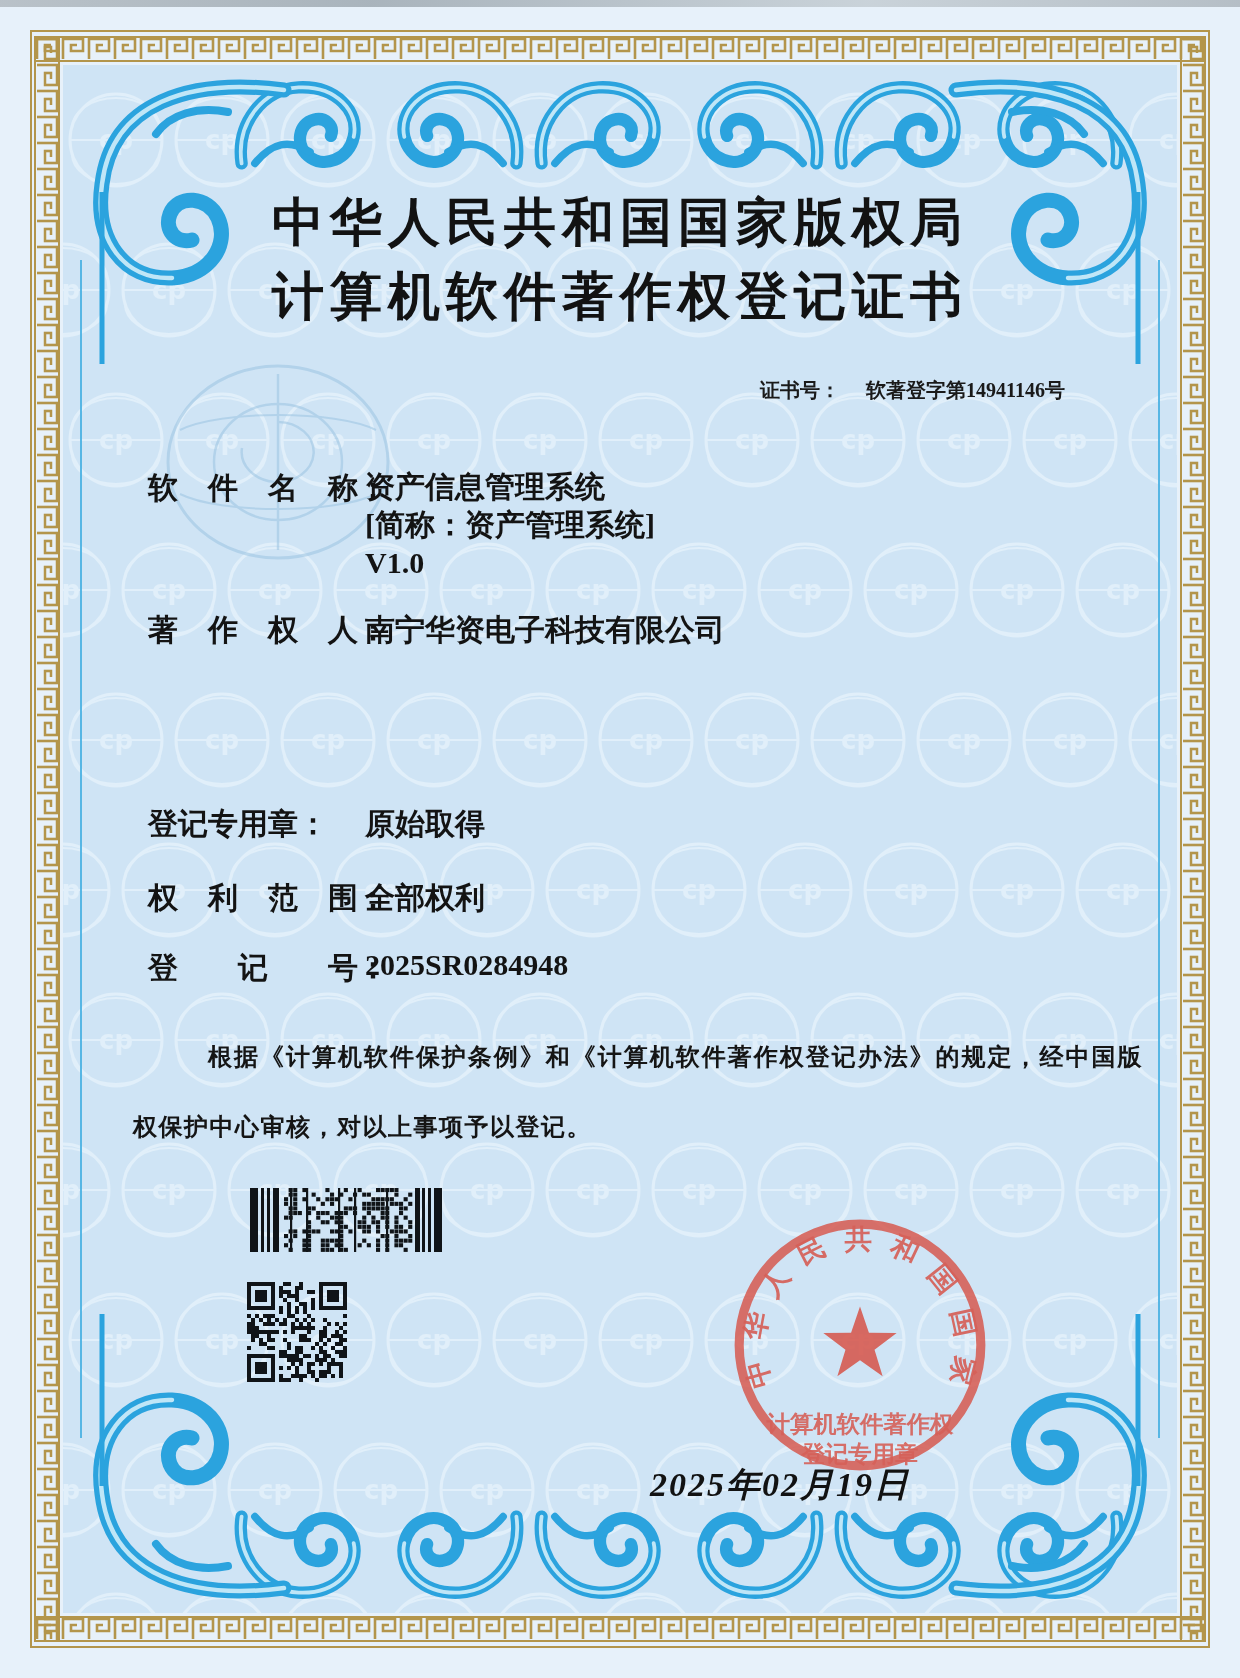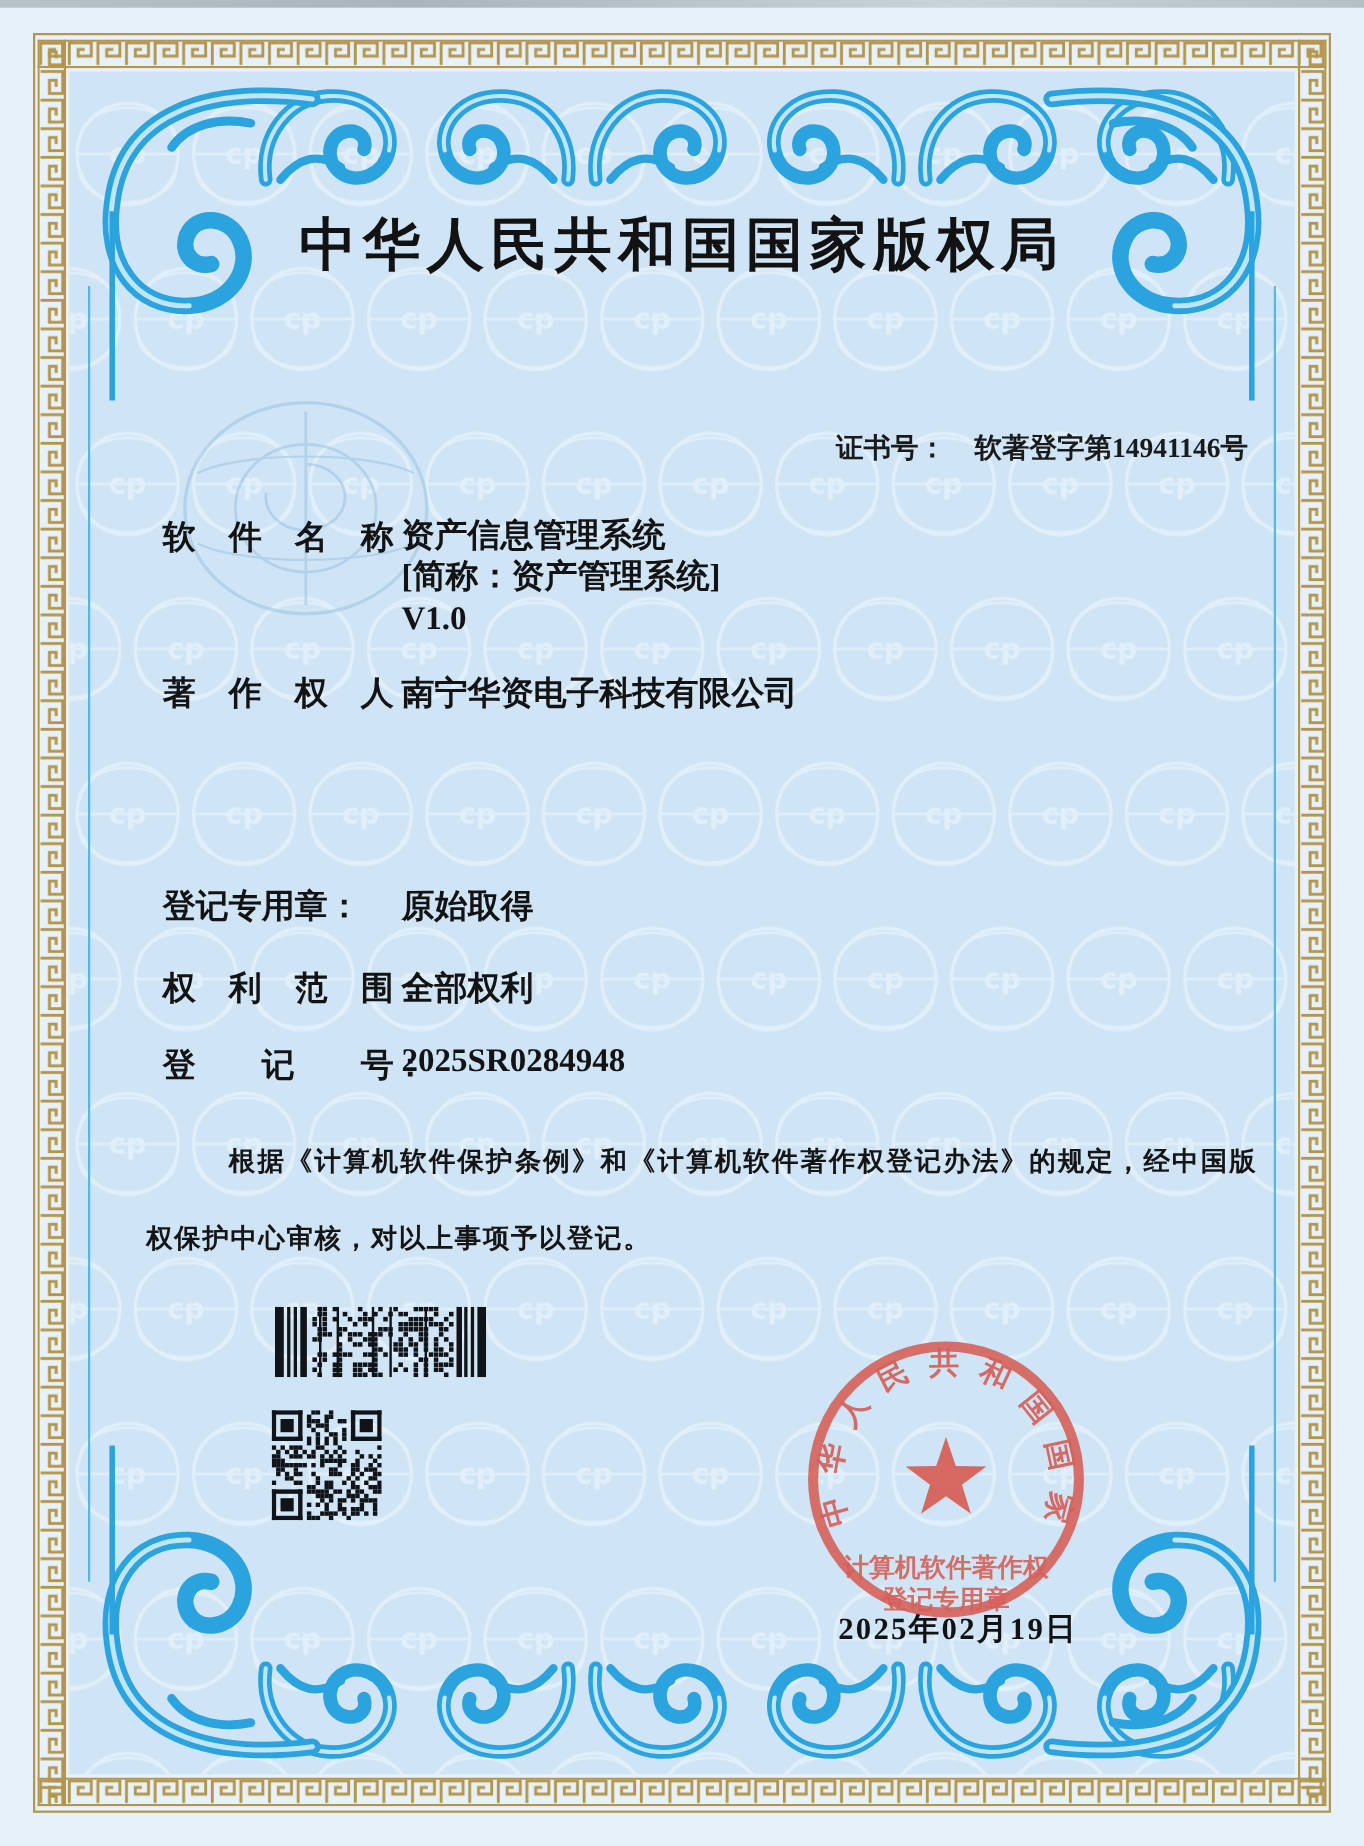--- a/index.html
+++ b/index.html
@@ -23,39 +23,39 @@
   .cert-inner{position:absolute;left:63px;top:65px;right:63px;bottom:65px;background:#cfe4f5;}
   .wm-layer{position:absolute;left:63px;top:65px;width:1114px;height:1548px;}
   .inner-blue-line{position:absolute;top:260px;bottom:240px;width:2px;background:#49b0e2;opacity:.9;}
   .ibl-left{left:80px;} .ibl-right{right:80px;}
   .orn{position:absolute;}
   
   .title{position:absolute;left:0;width:1240px;text-align:center;color:#121212;
     font-weight:700;font-size:52px;letter-spacing:6px;white-space:nowrap;}
   .title-1{top:188px;}
   .title-2{top:262px;}
-  .certno{position:absolute;left:760px;top:390px;font-size:25px;font-weight:700;color:#1a1a1a;white-space:nowrap;}
+  .certno{position:absolute;left:760px;top:377px;font-size:20px;font-weight:700;color:#1a1a1a;white-space:nowrap;}
   .certno .lbl{margin-right:26px;}
   .frow{position:absolute;left:148px;color:#131313;font-weight:700;font-size:30px;white-space:nowrap;}
   .frow .flabel{display:inline-block;width:217px;vertical-align:top;}
   .frow .fvalue{display:inline-block;vertical-align:top;}
   .fvalue .vline{display:block;line-height:38px;}
   .row-name{top:468px;}
   .row-owner{top:610px;}
   .row-acq{top:804px;}
   .row-scope{top:878px;}
   .row-reg{top:948px;}
   .body-par{position:absolute;left:133px;top:1022px;width:1010px;
     font-size:24px;font-weight:700;color:#151515;line-height:70px;
     text-indent:75px;text-align:justify;letter-spacing:1.5px;}
   .barcode{position:absolute;left:250px;top:1188px;}
   .qrcode{position:absolute;left:247px;top:1282px;}
   .seal{position:absolute;left:728px;top:1213px;opacity:.92;}
-  .date{position:absolute;left:650px;top:1462px;width:330px;text-align:right;
-    font-size:28px;font-weight:700;color:#121212;white-space:nowrap;letter-spacing:2px;}
+  .date{position:absolute;left:650px;top:1462px;width:330px;text-align:left;
+    font-size:34px;font-weight:700;color:#121212;white-space:nowrap;letter-spacing:2px;font-style:italic;}
   .hidden-defs{position:absolute;width:0;height:0;overflow:hidden;}
   .big-emblem{position:absolute;left:150px;top:352px;}
 </style>
 </head>
 <body>
 
 <div class="page">
 
   <svg class="hidden-defs" aria-hidden="true">
     <defs>
@@ -167,20 +167,21 @@
       <ellipse cx="128" cy="110" rx="110" ry="96" stroke-width="3"></ellipse>
       <ellipse cx="128" cy="110" rx="64" ry="58" stroke-width="2.5"></ellipse>
       <path d="M128,22 L128,198" stroke-width="2.5"></path>
       <path d="M30,78 C70,58 186,58 226,78" stroke-width="2"></path>
       <path d="M30,142 C70,162 186,162 226,142" stroke-width="2"></path>
       <path d="M92,96 A36,30 0 1 0 128,70" stroke-width="2.5"></path>
     </g>
   </svg>
 
   <div class="title title-1">中华人民共和国国家版权局</div>
+  <div class="title title-2">计算机软件著作权登记证书</div>
 
   <div class="certno">
     <span class="lbl">证书号：</span><span>软著登字第14941146号</span>
   </div>
 
   <div class="frow row-name">
     <span class="flabel">软　件　名　称：</span><span class="fvalue">
       <span class="vline">资产信息管理系统</span>
       <span class="vline">[简称：资产管理系统]</span>
       <span class="vline">V1.0</span>

